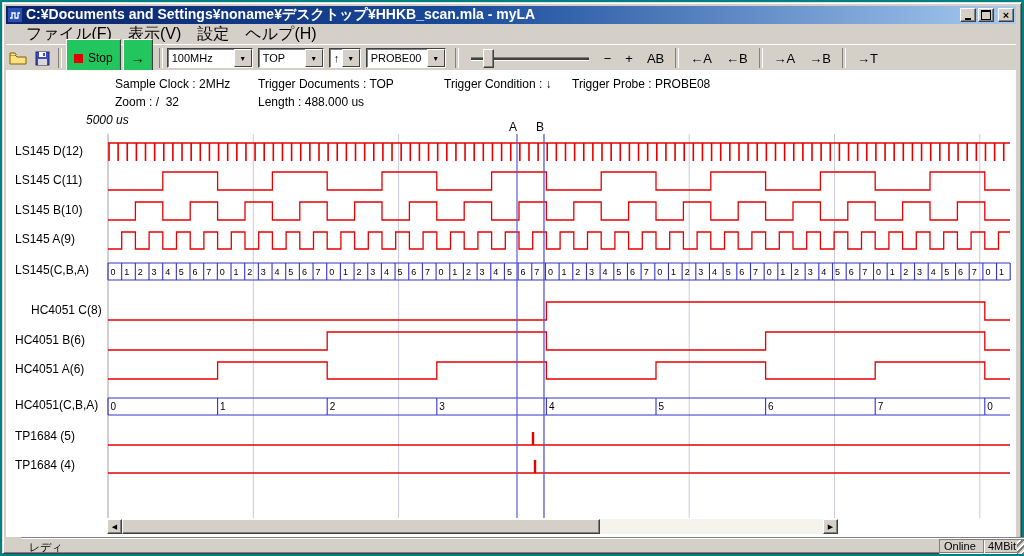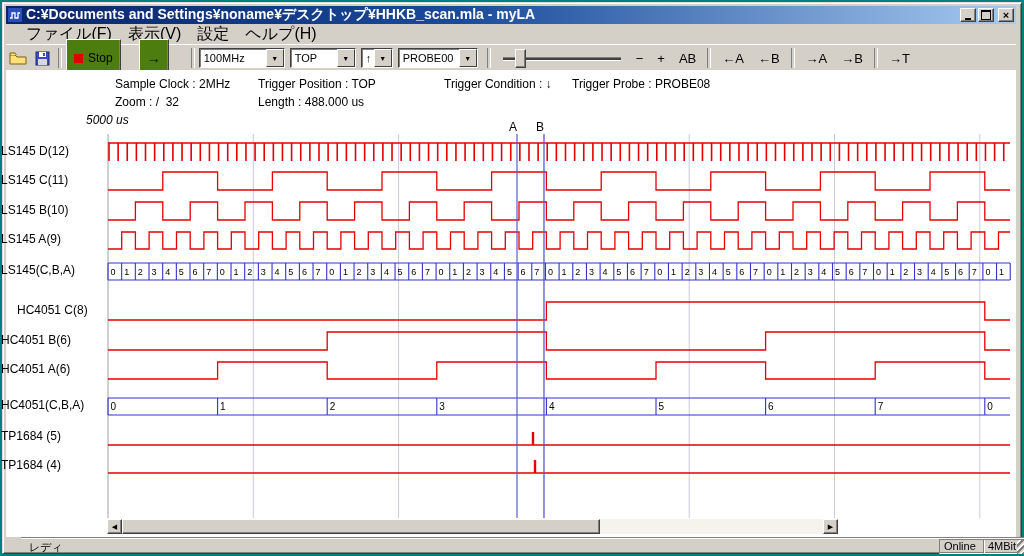--- a/index.html
+++ b/index.html
@@ -36,43 +36,43 @@
   
   .menubar{position:absolute;left:15px;top:22px;width:1010px;height:18px;
     display:flex;align-items:center;font-size:16px;color:#000;}
   .menu-item{padding:1px 8px;}
   
   .toolbar{position:absolute;left:3px;top:41px;width:1010px;height:26px;
     display:flex;align-items:center;border-top:1px solid #fff;}
   .sep{width:2px;height:20px;border-left:1px solid #808080;border-right:1px solid #fff;margin:0 4px;}
   .tb-iconbtn{width:24px;height:22px;background:#d4d0c8;border:1px solid transparent;
     display:flex;align-items:center;justify-content:center;padding:0;}
-  .tbtn{height:38px;background:#4d7c0f;border:1px solid;border-color:#fff #404040 #404040 #fff;
+  .tbtn{height:38px;background:#22c55e;border:1px solid;border-color:#fff #404040 #404040 #fff;
     box-shadow:inset -1px -1px 0 #808080;
-    display:flex;align-items:center;padding:0 7px;font-size:12px;color:#000;margin-right:18px;}
+    display:flex;align-items:center;padding:0 7px;font-size:12px;color:#000;margin-right:2px;}
   .stop-square{display:inline-block;width:9px;height:9px;background:#e00000;margin-right:5px;}
   .run-arrow{font-size:14px;font-weight:bold;}
   .combo{height:20px;background:#fff;border:1px solid;border-color:#404040 #fff #fff #404040;
     box-shadow:inset 1px 1px 0 #808080;
     display:flex;align-items:stretch;margin-right:5px;box-sizing:border-box;}
   .combo-val{flex:1;font-size:11px;padding:3px 4px 0 4px;white-space:nowrap;overflow:hidden;}
   .combo-arrow{width:16px;background:#d4d0c8;border:1px solid;border-color:#fff #404040 #404040 #fff;
     display:flex;align-items:center;justify-content:center;font-size:7px;color:#000;}
   .slider{position:relative;width:118px;height:20px;margin:0 8px;}
   .slider-track{position:absolute;left:0;right:0;top:9px;height:2px;
     border-top:1px solid #808080;border-bottom:1px solid #fff;background:#404040;}
   .slider-thumb{position:absolute;left:12px;top:1px;width:9px;height:17px;background:#d4d0c8;
     border:1px solid;border-color:#fff #404040 #404040 #fff;box-shadow:inset -1px -1px 0 #808080;}
   .flatbtn{background:none;border:1px solid transparent;font-size:13px;color:#000;
     padding:2px 5px;margin:0 1px;font-family:"Liberation Sans",sans-serif;}
   
   .client{position:absolute;left:3px;top:67px;width:1010px;height:467px;background:#ffffff;}
   .info-text{position:absolute;font-size:12px;color:#000;white-space:pre;}
   .time-label{position:absolute;left:86px;top:113px;font-size:12px;color:#000;font-style:italic;}
-  .chan-label{position:absolute;left:1px;font-size:12px;color:#000;white-space:nowrap;}
+  .chan-label{position:absolute;left:15px;font-size:12px;color:#000;white-space:nowrap;}
   
   .hscroll{position:absolute;left:107px;top:519px;width:731px;height:15px;background:#f4f3ec;}
   .scroll-arrow{position:absolute;top:0;width:15px;height:15px;background:#d4d0c8;
     border:1px solid;border-color:#fff #404040 #404040 #fff;box-shadow:inset -1px -1px 0 #808080;
     box-sizing:border-box;font-size:7px;display:flex;align-items:center;justify-content:center;padding:0;color:#000;}
   .scroll-arrow.left{left:0;}
   .scroll-arrow.right{right:0;}
   .scroll-thumb{position:absolute;left:15px;top:0;width:478px;height:15px;background:#d4d0c8;
     border:1px solid;border-color:#fff #404040 #404040 #fff;box-shadow:inset -1px -1px 0 #808080;box-sizing:border-box;}
   
@@ -175,21 +175,21 @@
 
   <div class="statusbar">
     <span class="status-ready">レディ</span>
     <span class="status-cell status-online">Online</span>
     <span class="status-cell status-mem">4MBit</span>
     <span class="status-grip"></span>
   </div>
 </div>
 
 <span class="info-text" style="left:115px;top:77px">Sample Clock : 2MHz</span>
-<span class="info-text" style="left:258px;top:77px">Trigger Position : TOP</span>
+<span class="info-text" style="left:258px;top:77px">Trigger Documents : TOP</span>
 <span class="info-text" style="left:444px;top:77px">Trigger Condition : ↓</span>
 <span class="info-text" style="left:572px;top:77px">Trigger Probe : PROBE08</span>
 <span class="info-text" style="left:115px;top:95px">Zoom : /  32</span>
 <span class="info-text" style="left:258px;top:95px">Length : 488.000 us</span>
 <span class="time-label">5000 us</span>
 
 <div class="hscroll">
   <button class="scroll-arrow left">◀</button>
   <div class="scroll-thumb"></div>
   <button class="scroll-arrow right">▶</button>

